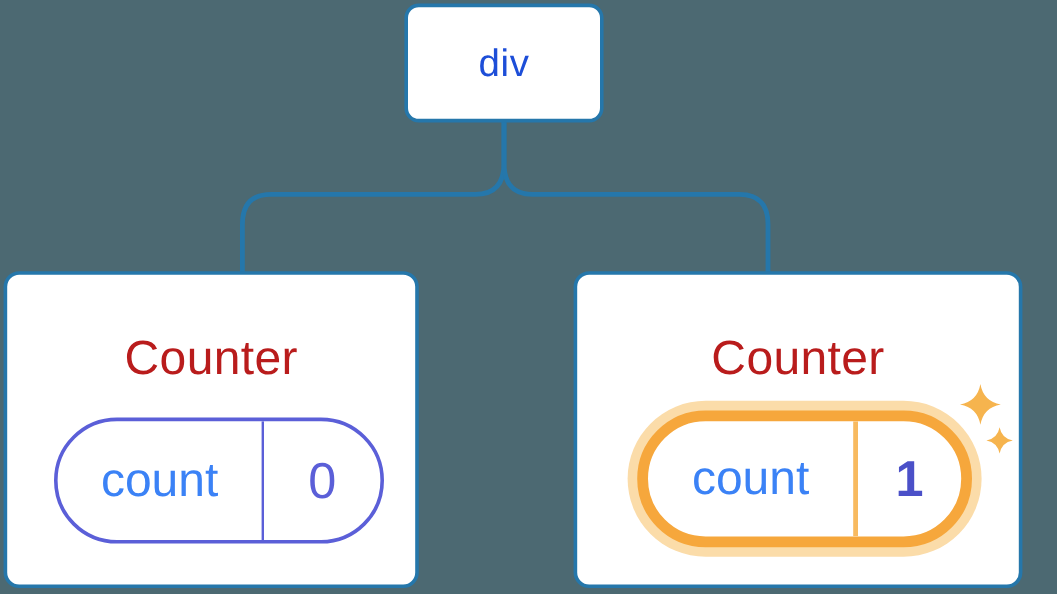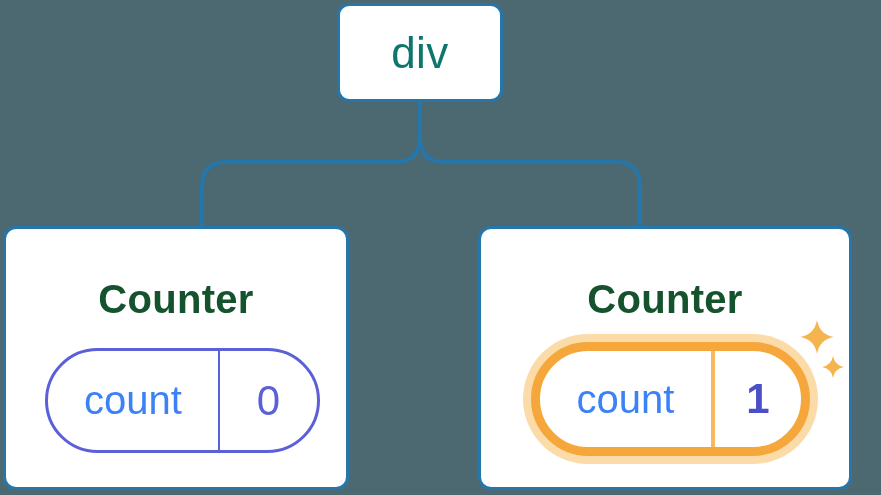--- a/index.html
+++ b/index.html
@@ -29,44 +29,44 @@
     box-sizing: border-box;
     background: #FFFFFF;
     border: 3px solid #2577AB;
     border-radius: 12px;
     display: flex;
     align-items: center;
     justify-content: center;
     z-index: 2;
   }
   .root-node-label {
-    font-size: 44px;
-    color: #0f766e;
+    font-size: 32px;
+    color: #1d4ed8;
     font-weight: 500;
     letter-spacing: 0.5px;
   }
   
   .card {
     position: absolute;
     top: 226px;
     height: 264px;
     box-sizing: border-box;
     background: #FFFFFF;
     border: 3px solid #2577AB;
     border-radius: 13px;
     z-index: 2;
   }
   .card-left  { left: 3px;   width: 346px; }
   .card-right { left: 478px; width: 374px; }
   .card-title {
     margin-top: 48px;
     text-align: center;
     font-size: 40px;
-    font-weight: 700;
-    color: #14532d;
+    font-weight: 400;
+    color: #b91c1c;
     letter-spacing: 0.3px;
   }
   
   .pill {
     position: absolute;
     box-sizing: border-box;
     border-radius: 999px;
     background: #FFFFFF;
     display: flex;
     align-items: stretch;

